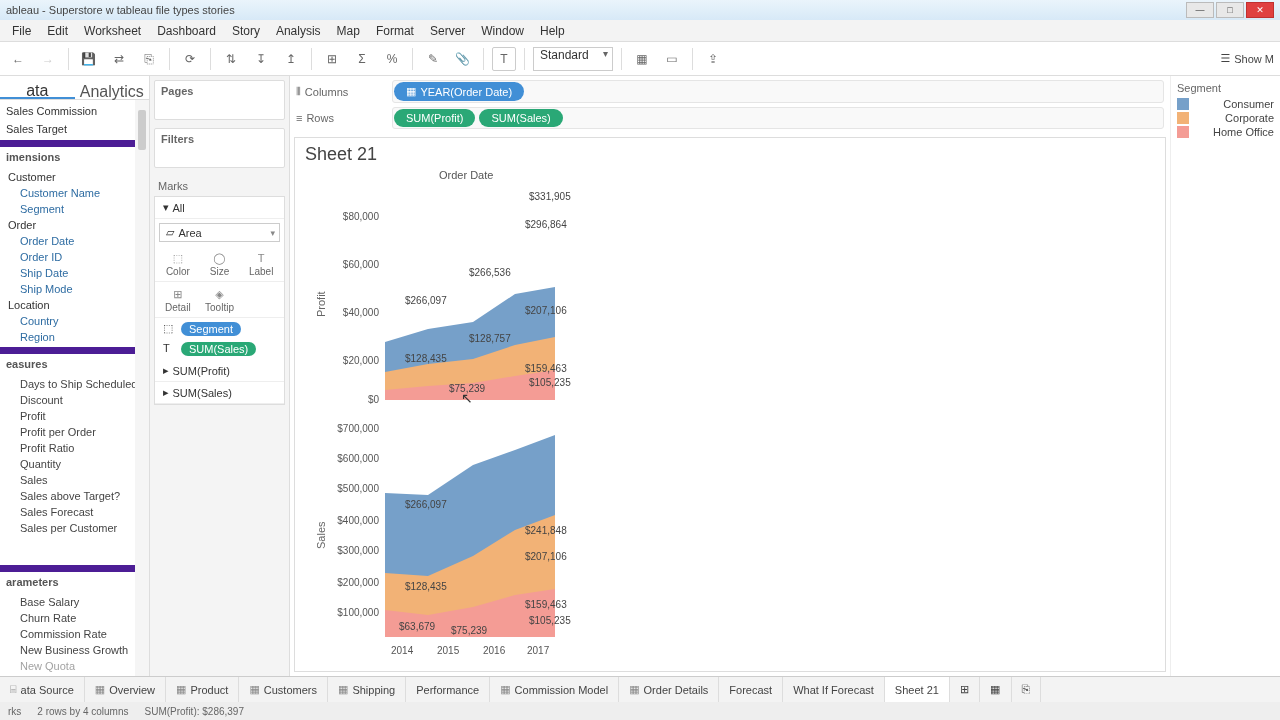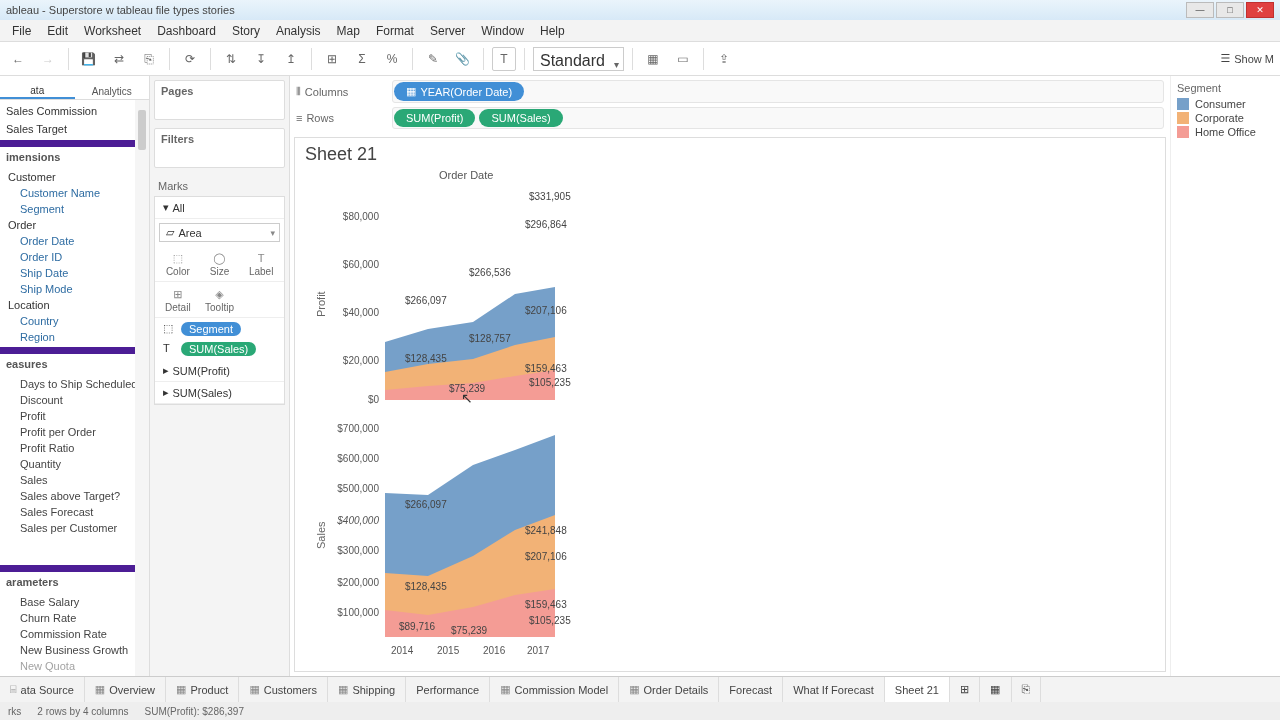--- a/index.html
+++ b/index.html
@@ -6,28 +6,28 @@
 body { width: 1280px; height: 720px; background: #f0f0f0; font-size: 12px; color: #333; overflow: hidden; display: flex; flex-direction: column; }
 .titlebar { height: 20px; background: linear-gradient(#eaf4fb,#d7e9f7); display: flex; align-items: center; padding: 0 6px; font-size: 11px; color: #444; }
 .titlebar .tb-right { margin-left: auto; display: flex; }
 .win-btn { width: 28px; height: 16px; margin-left: 2px; background: #e8e8e8; border: 1px solid #bbb; font-size: 9px; display: flex; align-items: center; justify-content: center; }
 .win-btn.close { background: #e04040; color: #fff; border-color: #c03030; }
 .menubar { height: 22px; background: #f3f3f3; display: flex; align-items: center; padding: 0 4px; font-size: 12px; border-bottom: 1px solid #ddd; }
 .menubar span { padding: 2px 8px; }
 .toolbar { height: 34px; background: #fff; border-bottom: 1px solid #ddd; display: flex; align-items: center; padding: 0 6px; gap: 6px; }
 .tool-btn { width: 24px; height: 24px; display: flex; align-items: center; justify-content: center; color: #666; border-radius: 2px; }
 .divider { width: 1px; height: 22px; background: #ddd; margin: 0 2px; }
-.dropdown { height: 24px; border: 1px solid #ccc; background: #fff; display: flex; align-items: flex-end; padding: 0 18px 0 6px; font-size: 16px; position: relative; min-width: 80px; }
+.dropdown { height: 24px; border: 1px solid #ccc; background: #fff; display: flex; align-items: flex-start; padding: 0 18px 0 6px; font-size: 12px; position: relative; min-width: 80px; }
 .dropdown::after { content: "▾"; position: absolute; right: 4px; color: #666; font-size: 10px; }
 .showme { margin-left: auto; font-size: 11px; display: flex; align-items: center; gap: 4px; color: #444; }
 
 .main { flex: 1; display: flex; min-height: 0; }
 .left-col { width: 150px; background: #fff; border-right: 1px solid #ddd; display: flex; flex-direction: column; position: relative; }
 .left-tabs { display: flex; height: 24px; border-bottom: 1px solid #ddd; }
-.left-tabs span { flex: 1; display: flex; align-items: center; justify-content: center; font-size: 10px; color: #555; margin-top: 8px; }
+.left-tabs span { flex: 1; display: flex; align-items: center; justify-content: center; font-size: 16px; color: #555; margin-top: 8px; }
 .left-tabs span.active { border-bottom: 2px solid #418fd6; color: #333; font-weight: 500; }
 .scroll-item { padding: 3px 6px; font-size: 11px; color: #333; white-space: nowrap; overflow: hidden; text-overflow: ellipsis; }
 .scrollbar-v { position: absolute; right: 0; top: 24px; width: 14px; bottom: 0; background: #f5f5f5; }
 .scrollbar-v .thumb { background: #ccc; width: 8px; margin-left: 3px; border-radius: 2px; }
 .field-list { padding: 2px 0; overflow: hidden; flex-shrink: 0; }
 .section-hdr { padding: 4px 6px; font-size: 11px; font-weight: 600; color: #555; border-top: 7px solid #4c1d95; }
 .field-item { padding: 2px 6px 2px 20px; font-size: 11px; color: #444; white-space: nowrap; overflow: hidden; text-overflow: ellipsis; }
 .field-item.blue { color: #2e6ca2; }
 .field-item.group { padding-left: 8px; font-weight: 500; color: #333; }
 
@@ -62,21 +62,21 @@
 .axis-label-v { position: absolute; transform: rotate(-90deg); transform-origin: left top; font-size: 11px; color: #666; }
 .chart-top-label { position: absolute; font-size: 11px; color: #555; }
 .tick-y { position: absolute; font-size: 10px; color: #555; text-align: right; width: 50px; }
 .tick-x { position: absolute; font-size: 10px; color: #555; }
 .data-label { position: absolute; font-size: 10px; color: #444; white-space: nowrap; }
 svg.chart { position: absolute; }
 .tooltip { position: absolute; background: #fff; border: 1px solid #aaa; box-shadow: 2px 2px 6px rgba(0,0,0,.2); padding: 8px 12px; font-size: 12px; }
 .tooltip .lbl { color: #888; display: inline-block; min-width: 114px; }
 .legend-col { width: 110px; background: #fff; border-left: 1px solid #eee; padding: 6px; }
 .legend-title { font-size: 11px; color: #666; margin-bottom: 4px; }
-.legend-item { display: flex; align-items: center; gap: 6px; font-size: 11px; color: #444; margin-bottom: 2px; }
+.legend-item { display: flex; align-items: center; gap: 6px; font-size: 11px; color: #444; margin-bottom: 2px; justify-content: space-between; }
 .swatch { width: 12px; height: 12px; }
 
 .bottom-tabs { height: 26px; background: #f3f3f3; border-top: 1px solid #ccc; display: flex; align-items: stretch; }
 .btab { padding: 0 10px; display: flex; align-items: center; font-size: 11px; color: #444; border-right: 1px solid #ddd; }
 .btab.active { background: #fff; }
 .btab .ic { margin-right: 4px; color: #888; }
 .status { height: 18px; background: #eee; font-size: 10px; color: #666; display: flex; align-items: center; padding: 0 8px; gap: 16px; }
 </style>
 </head>
 <body>
@@ -311,38 +311,38 @@
         <div class="data-label" style="left:140px;top:164px;">$128,757</div>
         <div class="data-label" style="left:76px;top:184px;">$128,435</div>
         <div class="data-label" style="left:196px;top:194px;">$159,463</div>
         <div class="data-label" style="left:200px;top:208px;">$105,235</div>
         <div class="data-label" style="left:120px;top:214px;">$75,239</div>
 
         <div class="axis-label-v" style="left:-14px;top:380px;">Sales</div>
         <div class="tick-y" style="left:0;top:254px;">$700,000</div>
         <div class="tick-y" style="left:0;top:284px;">$600,000</div>
         <div class="tick-y" style="left:0;top:314px;">$500,000</div>
-        <div class="tick-y" style="left:0;top:346px;font-style:italic;">$400,000</div>
+        <div class="tick-y" style="left:0;top:346px;">$400,000</div>
         <div class="tick-y" style="left:0;top:376px;">$300,000</div>
         <div class="tick-y" style="left:0;top:408px;">$200,000</div>
         <div class="tick-y" style="left:0;top:438px;">$100,000</div>
 
         <svg class="chart" width="170" height="224" style="left:56px;top:246px;">
           <polygon points="0,222 0,78 43,80 88,50 130,35 170,20 170,222" fill="#76a0c9"></polygon>
           <polygon points="0,222 0,158 43,161 88,141 130,115 170,100 170,222" fill="#f2b276"></polygon>
           <polygon points="0,222 0,195 43,200 88,192 130,180 170,174 170,222" fill="#f49c95"></polygon>
         </svg>
 
         <div class="data-label" style="left:76px;top:330px;">$266,097</div>
         <div class="data-label" style="left:196px;top:356px;">$241,848</div>
         <div class="data-label" style="left:196px;top:382px;">$207,106</div>
         <div class="data-label" style="left:76px;top:412px;">$128,435</div>
         <div class="data-label" style="left:196px;top:430px;">$159,463</div>
         <div class="data-label" style="left:200px;top:446px;">$105,235</div>
-        <div class="data-label" style="left:70px;top:452px;">$89,716</div>
+        <div class="data-label" style="left:70px;top:452px;">$63,679</div>
         <div class="data-label" style="left:122px;top:456px;">$75,239</div>
 
         <div class="tick-x" style="left:62px;top:476px;">2014</div>
         <div class="tick-x" style="left:108px;top:476px;">2015</div>
         <div class="tick-x" style="left:154px;top:476px;">2016</div>
         <div class="tick-x" style="left:198px;top:476px;">2017</div>
       </div>
 
 
       <div style="position:absolute;left:166px;top:252px;font-size:14px;">↖</div>

